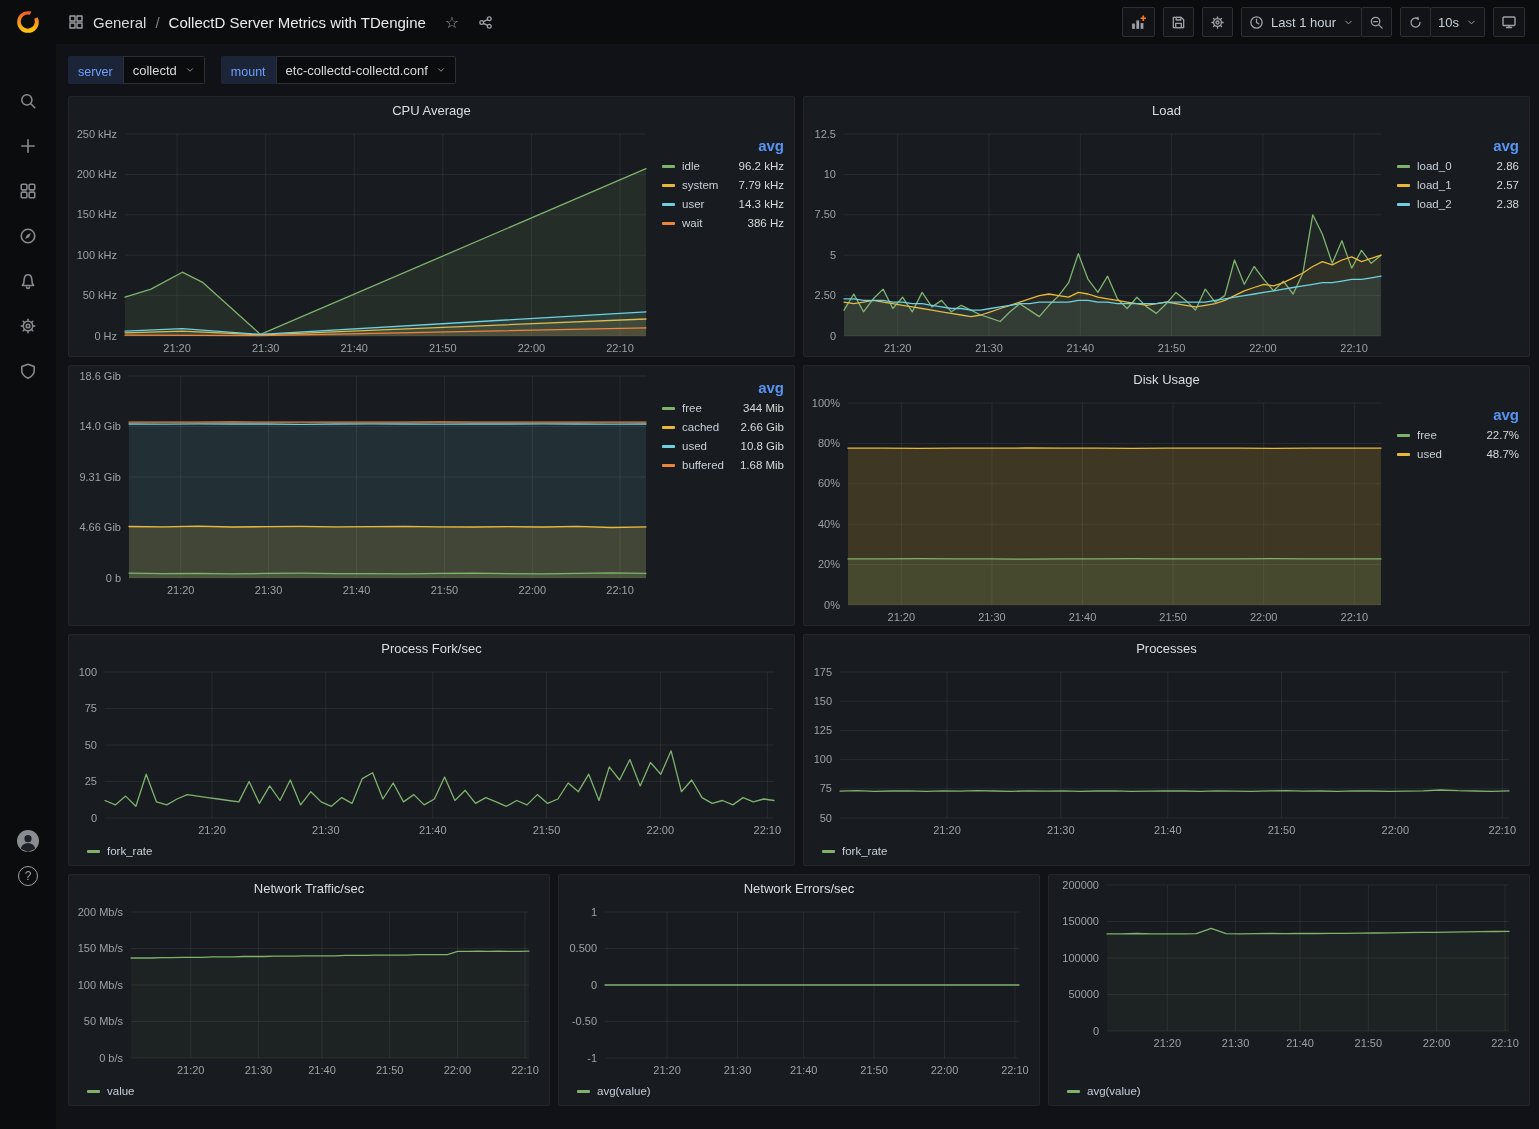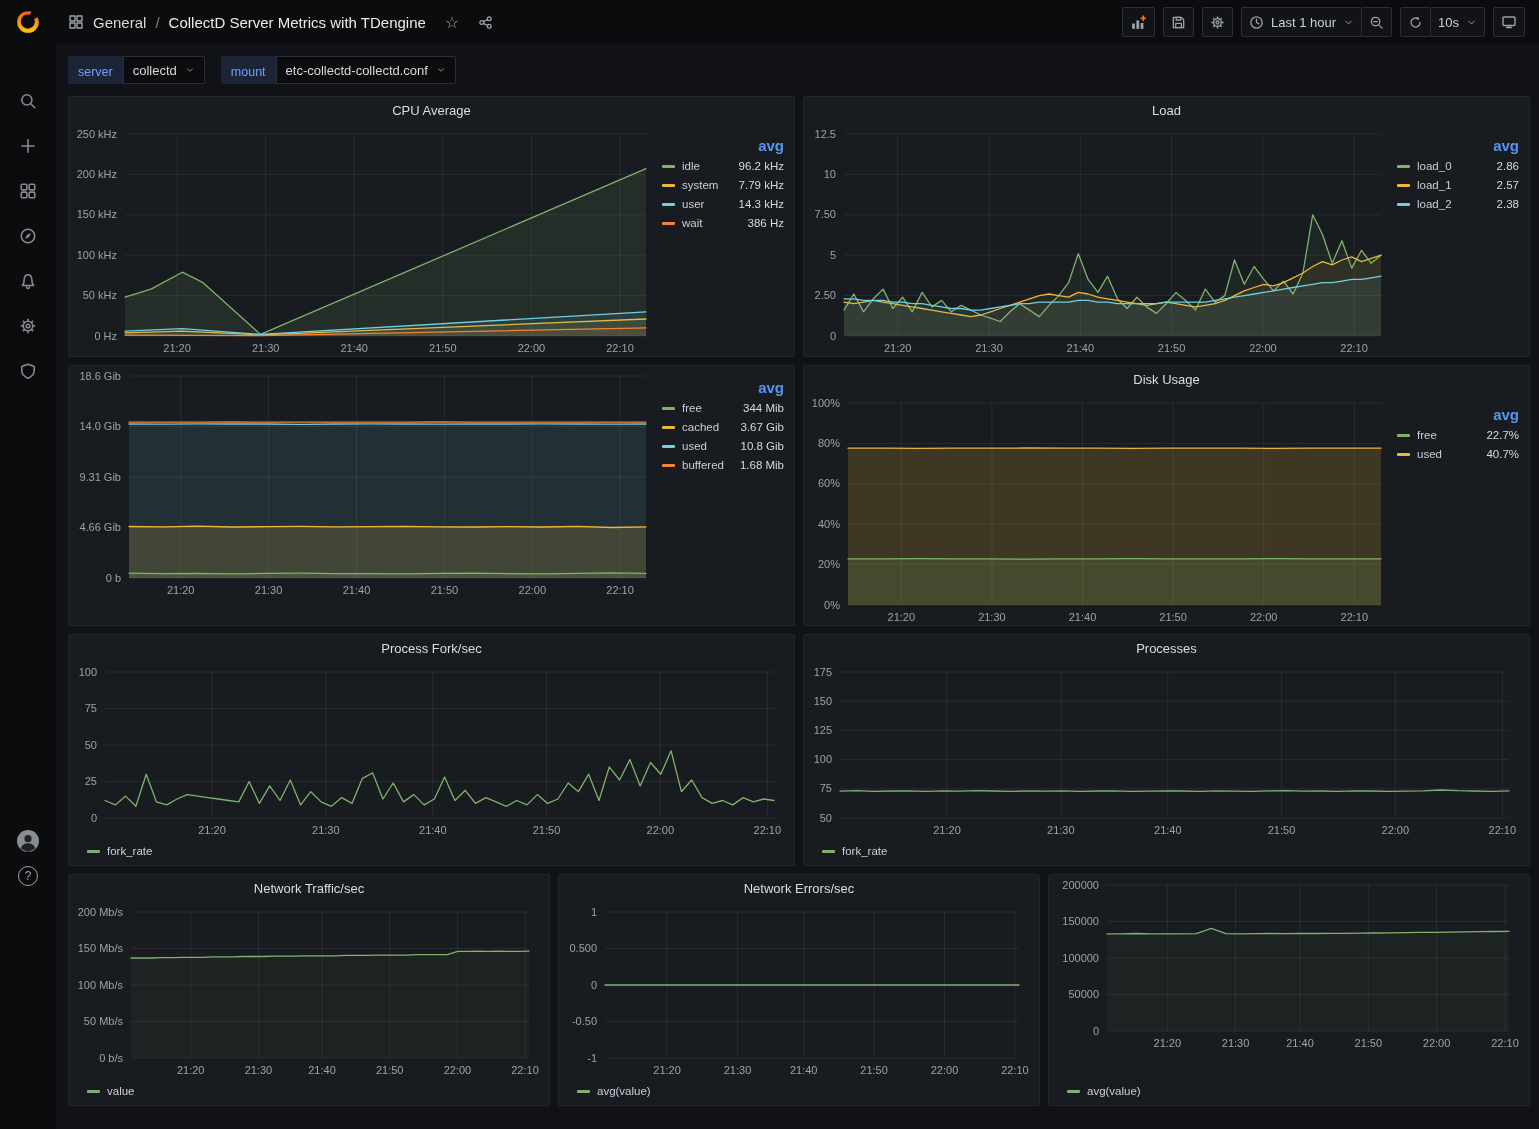--- a/index.html
+++ b/index.html
@@ -424,21 +424,21 @@
           <div class="legend">
               <div class="legend-header">avg</div>
               <div class="legend-item">
                 <span class="dash-swatch" style="background:#7EB26D"></span>
                 <span class="lname">free</span>
                 <span class="lval">344 Mib</span>
               </div>
               <div class="legend-item">
                 <span class="dash-swatch" style="background:#EAB839"></span>
                 <span class="lname">cached</span>
-                <span class="lval">3.67 Gib</span>
+                <span class="lval">2.66 Gib</span>
               </div>
               <div class="legend-item">
                 <span class="dash-swatch" style="background:#6ED0E0"></span>
                 <span class="lname">used</span>
                 <span class="lval">10.8 Gib</span>
               </div>
               <div class="legend-item">
                 <span class="dash-swatch" style="background:#EF843C"></span>
                 <span class="lname">buffered</span>
                 <span class="lval">1.68 Mib</span>
@@ -484,21 +484,21 @@
           <div class="legend">
               <div class="legend-header">avg</div>
               <div class="legend-item">
                 <span class="dash-swatch" style="background:#7EB26D"></span>
                 <span class="lname">free</span>
                 <span class="lval">22.7%</span>
               </div>
               <div class="legend-item">
                 <span class="dash-swatch" style="background:#EAB839"></span>
                 <span class="lname">used</span>
-                <span class="lval">40.7%</span>
+                <span class="lval">48.7%</span>
               </div>
             </div>
         </div>
       </section>
     </div>
     <div class="row row3">
       <section class="panel">
         <div class="panel-title">Process Fork/sec</div>
         <div class="chart legend-bottom">
           <div class="plot">

